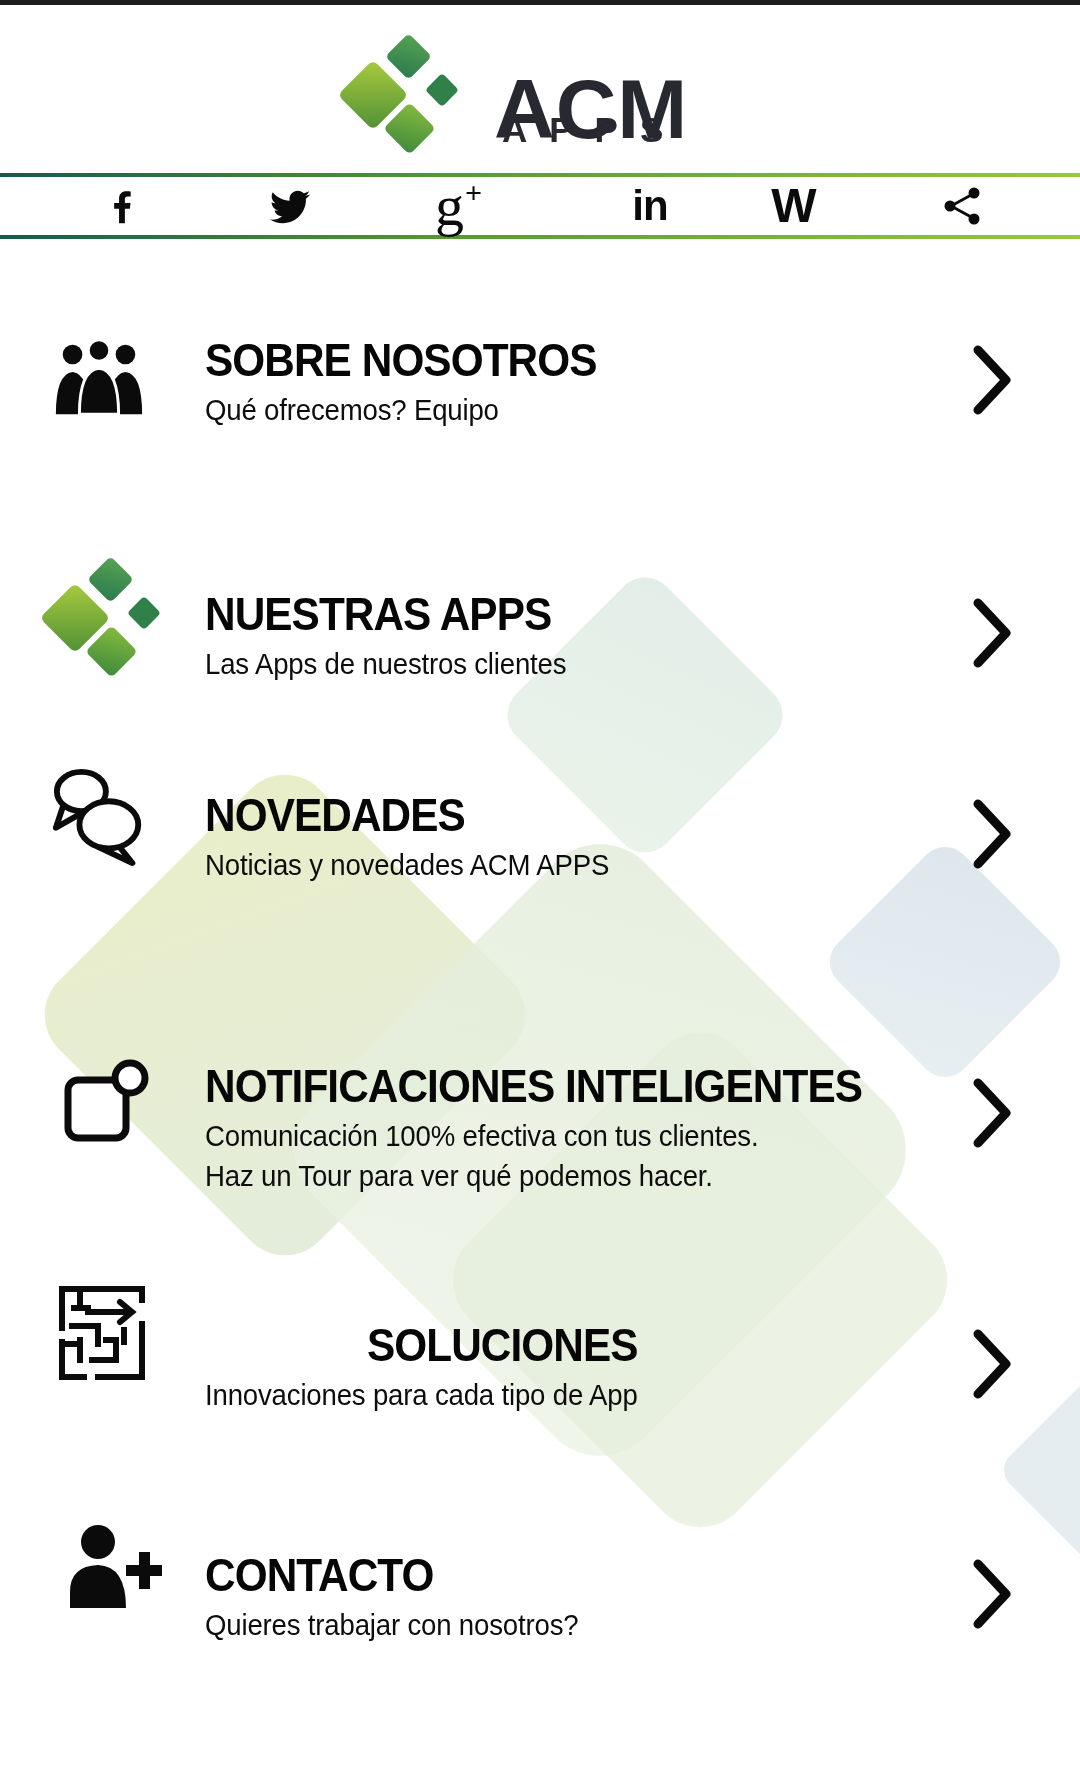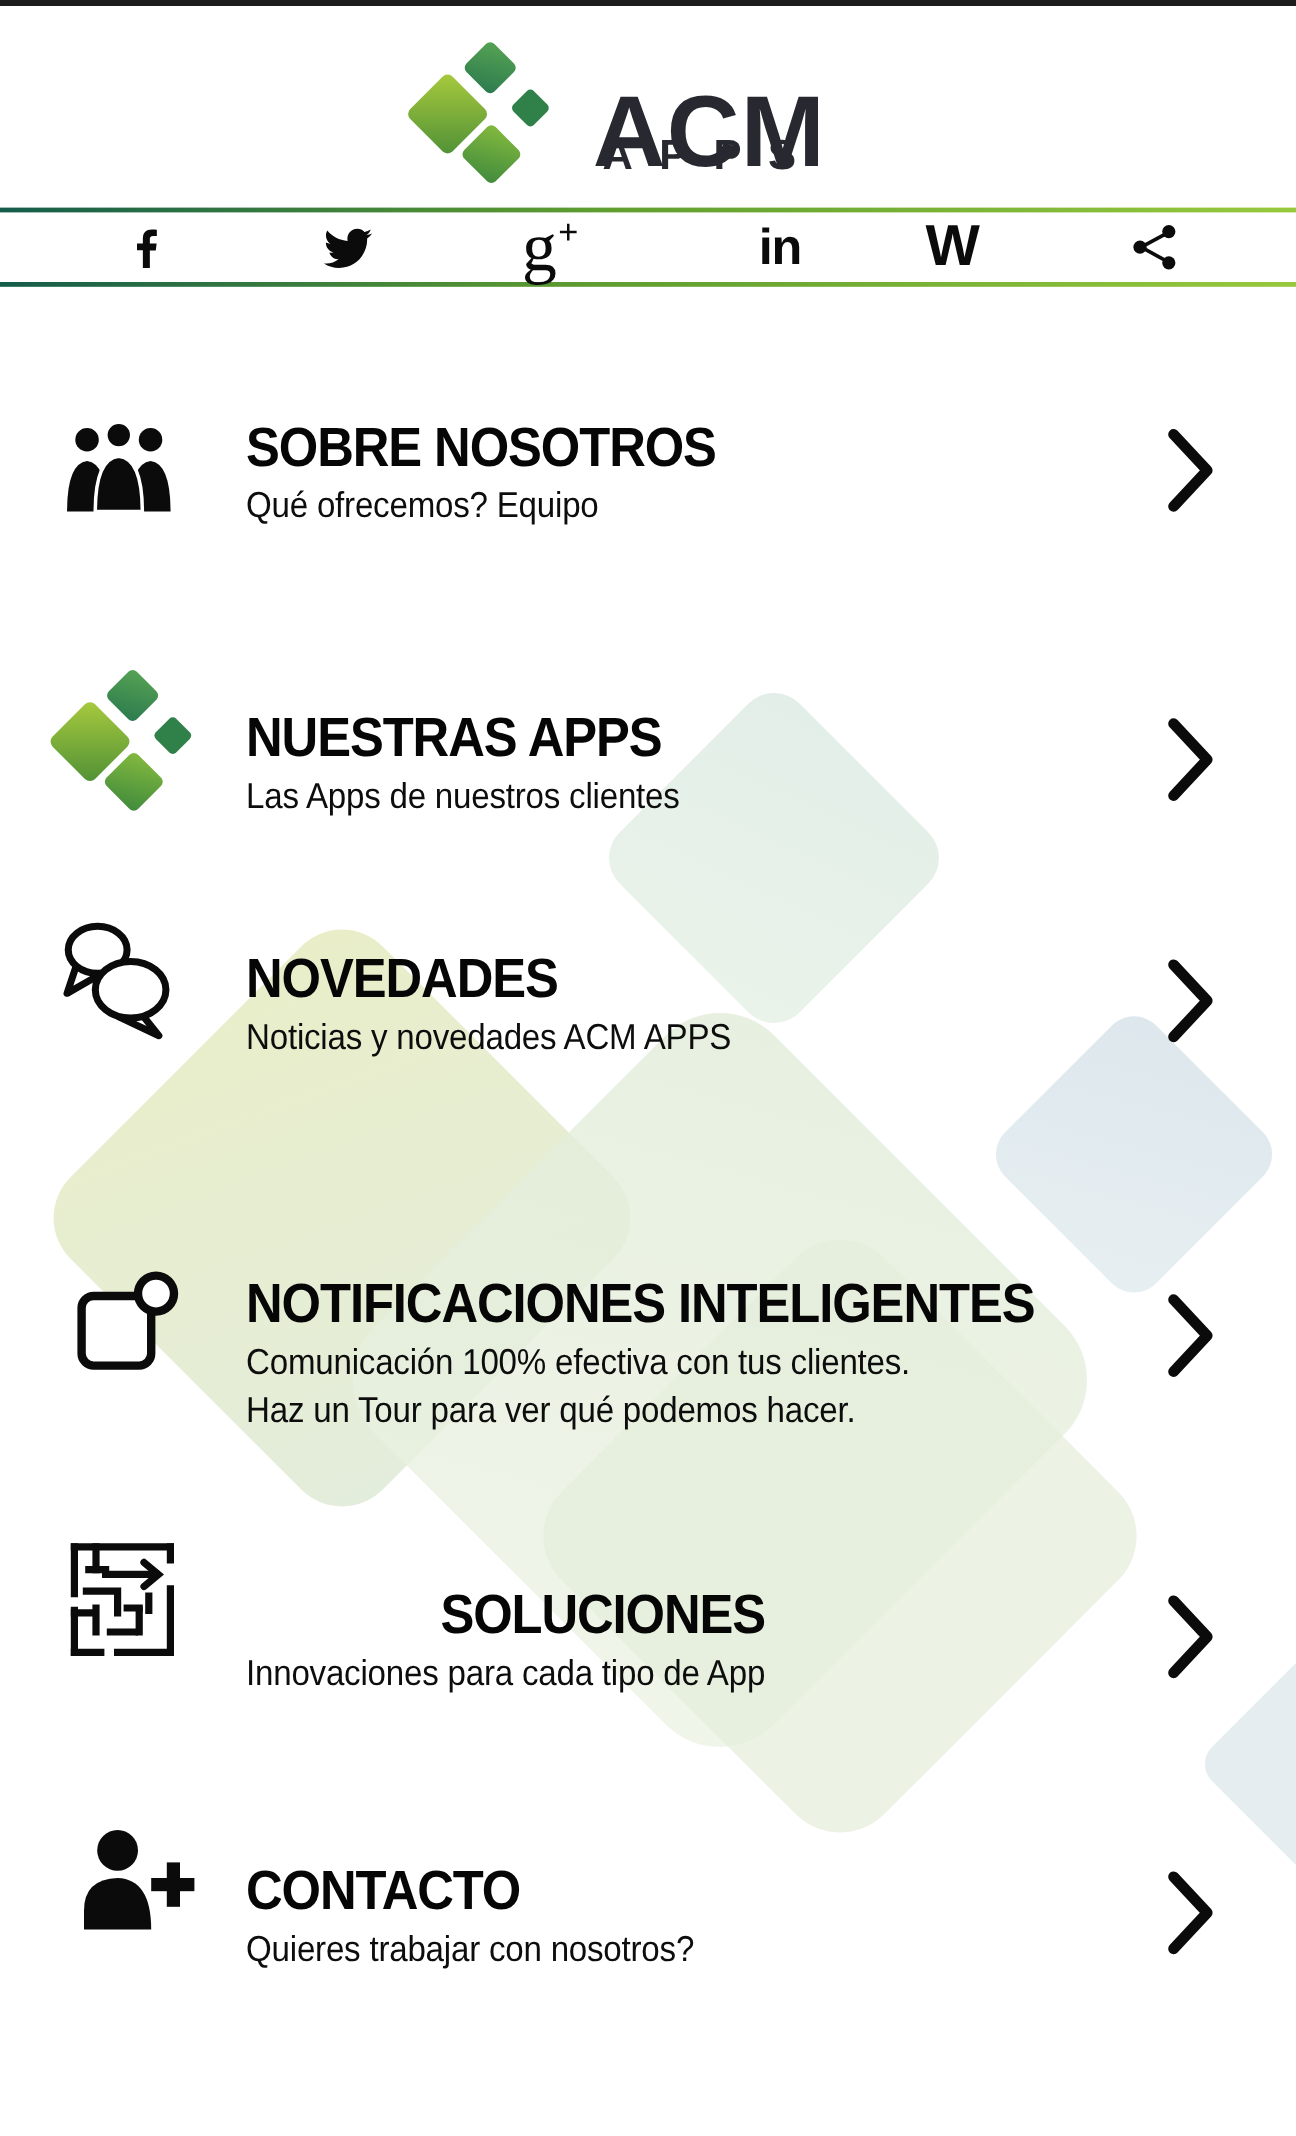--- a/index.html
+++ b/index.html
@@ -135,21 +135,21 @@
           <line class="stk" x1="11" y1="22" x2="33" y2="34" stroke-width="3"></line>
           <circle class="fil" cx="10" cy="22" r="5.5"></circle>
             <circle class="fil" cx="34" cy="9" r="5.5"></circle>
             <circle class="fil" cx="34" cy="35" r="5.5"></circle>
         </svg>
       </span>
     </div>
   </div>
 </div>
 
-<div class="menu-row" style="top:330px;height:130px;text-decoration:underline;">
+<div class="menu-row" style="top:318px;height:130px;text-decoration:underline;">
   <div class="row-icon" style="left:50px;top:20px;">
     <svg width="98" height="78" viewBox="0 0 100 78">
       <circle class="fil" cx="23" cy="16" r="10"></circle>
         <path class="fil" d="M6,77 Q6,36 23,34 Q40,36 40,77 Z"></path>
       <circle class="fil" cx="77" cy="16" r="10"></circle>
         <path class="fil" d="M60,77 Q60,36 77,34 Q94,36 94,77 Z"></path>
       <circle class="fil" cx="50" cy="12" r="11" stroke="#fff" stroke-width="3"></circle>
       <path class="fil" d="M30,77 Q30,32 50,30 Q70,32 70,77 Z" stroke="#fff" stroke-width="3"></path>
     </svg>
   </div>

